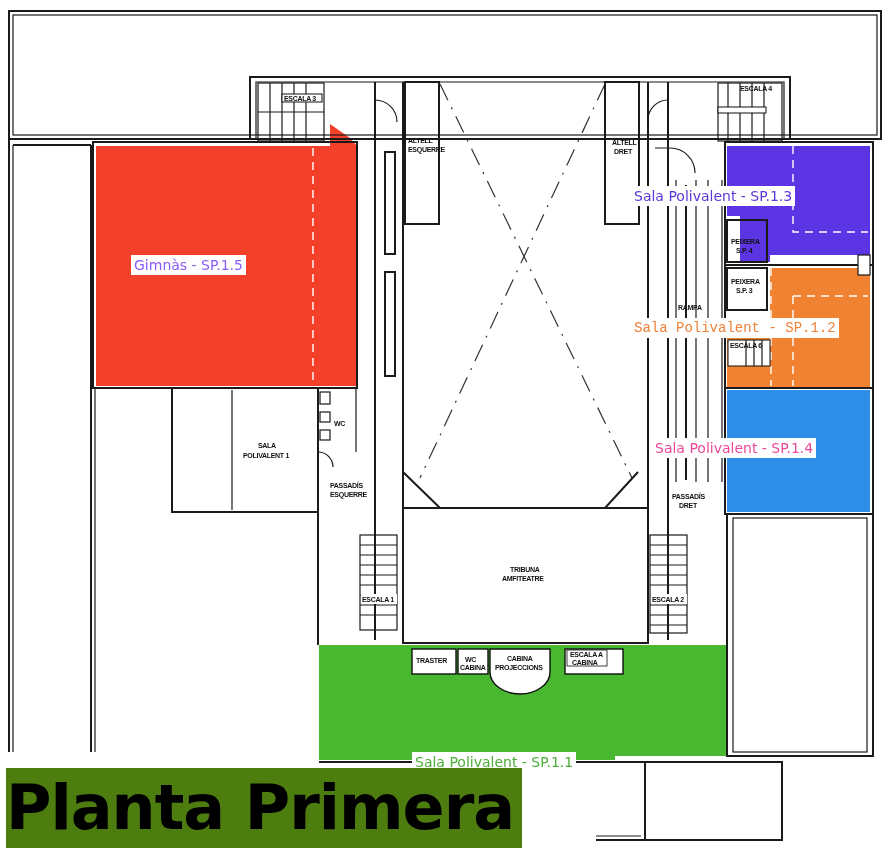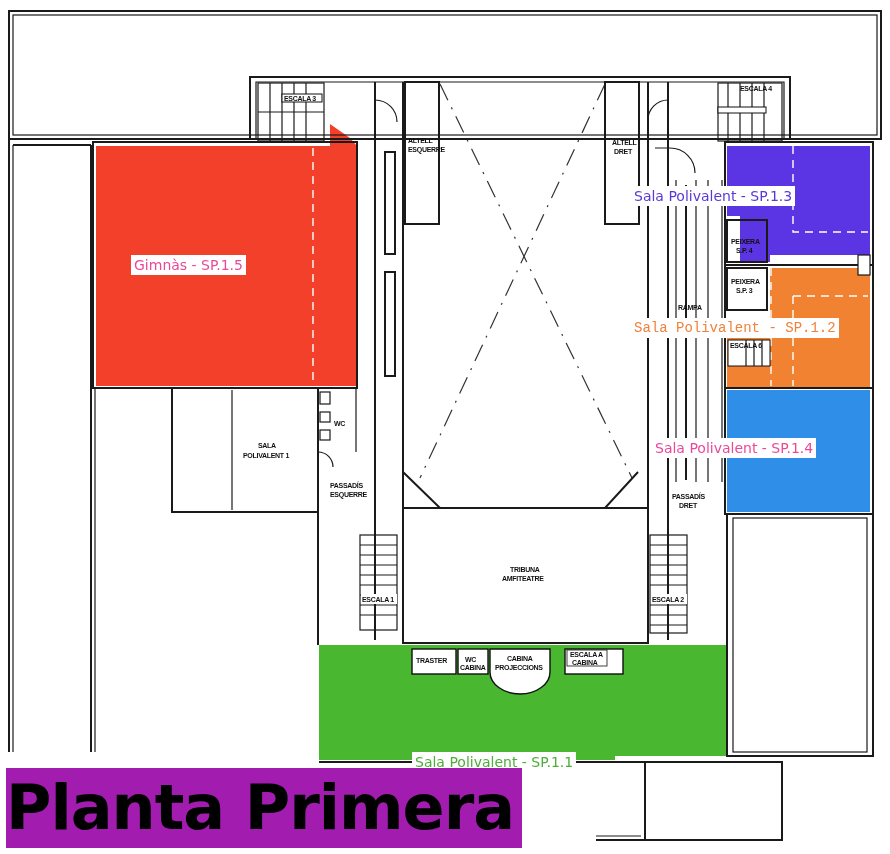--- a/index.html
+++ b/index.html
@@ -10,21 +10,21 @@
   .dash { fill: none; stroke: #ffffff; stroke-width: 1.4; stroke-dasharray: 8 6; }
   .dash-dark { fill: none; stroke: #333; stroke-width: 1.2; stroke-dasharray: 18 8 2 8; }
   .small-label { font-family: "Liberation Sans", sans-serif; font-size: 7px; font-weight: bold; fill: #111; letter-spacing: -0.3px; }
   .room-label {
     position: absolute; background: #ffffff; font-family: "DejaVu Sans", sans-serif;
     font-size: 14px; line-height: 20px; padding: 0 3px; white-space: nowrap;
   }
   #page-title {
     position: absolute; left: 6px; top: 768px; font-family: "DejaVu Sans", sans-serif;
     font-weight: bold; font-size: 62px; line-height: 80px; color: #000; letter-spacing: -1px;
-    background: #a21caf; padding-right: 8px;
+    background: #4d7c0f; padding-right: 8px;
   }
 </style>
 </head>
 <body>
 
 <svg id="plan" viewBox="0 0 890 854" xmlns="http://www.w3.org/2000/svg">
 
   <polygon points="96,146 330,146 330,124 350,138 357,146 357,386 96,386" fill="#f2402b"></polygon>
   <path d="M727,146 L870,146 L870,255 L770,255 L770,262 L740,262 L740,146 Z" fill="#5b35e3"></path>
   <rect x="727" y="146" width="18" height="70" fill="#5b35e3"></rect>
@@ -181,19 +181,19 @@
     <text class="small-label" x="572" y="665">CABINA</text>
   </g>
 
   <rect class="wall" x="727" y="514" width="146" height="242"></rect>
   <rect class="wall-thin" x="733" y="518" width="134" height="234"></rect>
   <polyline class="wall" points="596,840 645,840 645,762 782,762 782,840 645,840"></polyline>
   <line class="wall-thin" x1="596" y1="836" x2="641" y2="836"></line>
   <polyline class="wall" points="319,762 726,762"></polyline>
 </svg>
 
-<div class="room-label" style="left:131px; top:255px; color:#ec4899;">Gimnàs - SP.1.5</div>
+<div class="room-label" style="left:131px; top:255px; color:#8b5cf6;">Gimnàs - SP.1.5</div>
 <div class="room-label" style="left:631px; top:186px; color:#5a38d6;">Sala Polivalent - SP.1.3</div>
 <div class="room-label" style="left:631px; top:318px; color:#f0823a;font-family:Liberation Mono, monospace;">Sala Polivalent - SP.1.2</div>
 <div class="room-label" style="left:616px; top:438px; color:#ec4899;margin-left:36px;">Sala Polivalent - SP.1.4</div>
 <div class="room-label" style="left:412px; top:752px; color:#4caf37;">Sala Polivalent - SP.1.1</div>
 
 <div id="page-title">Planta Primera</div>
 
 </body></html>

